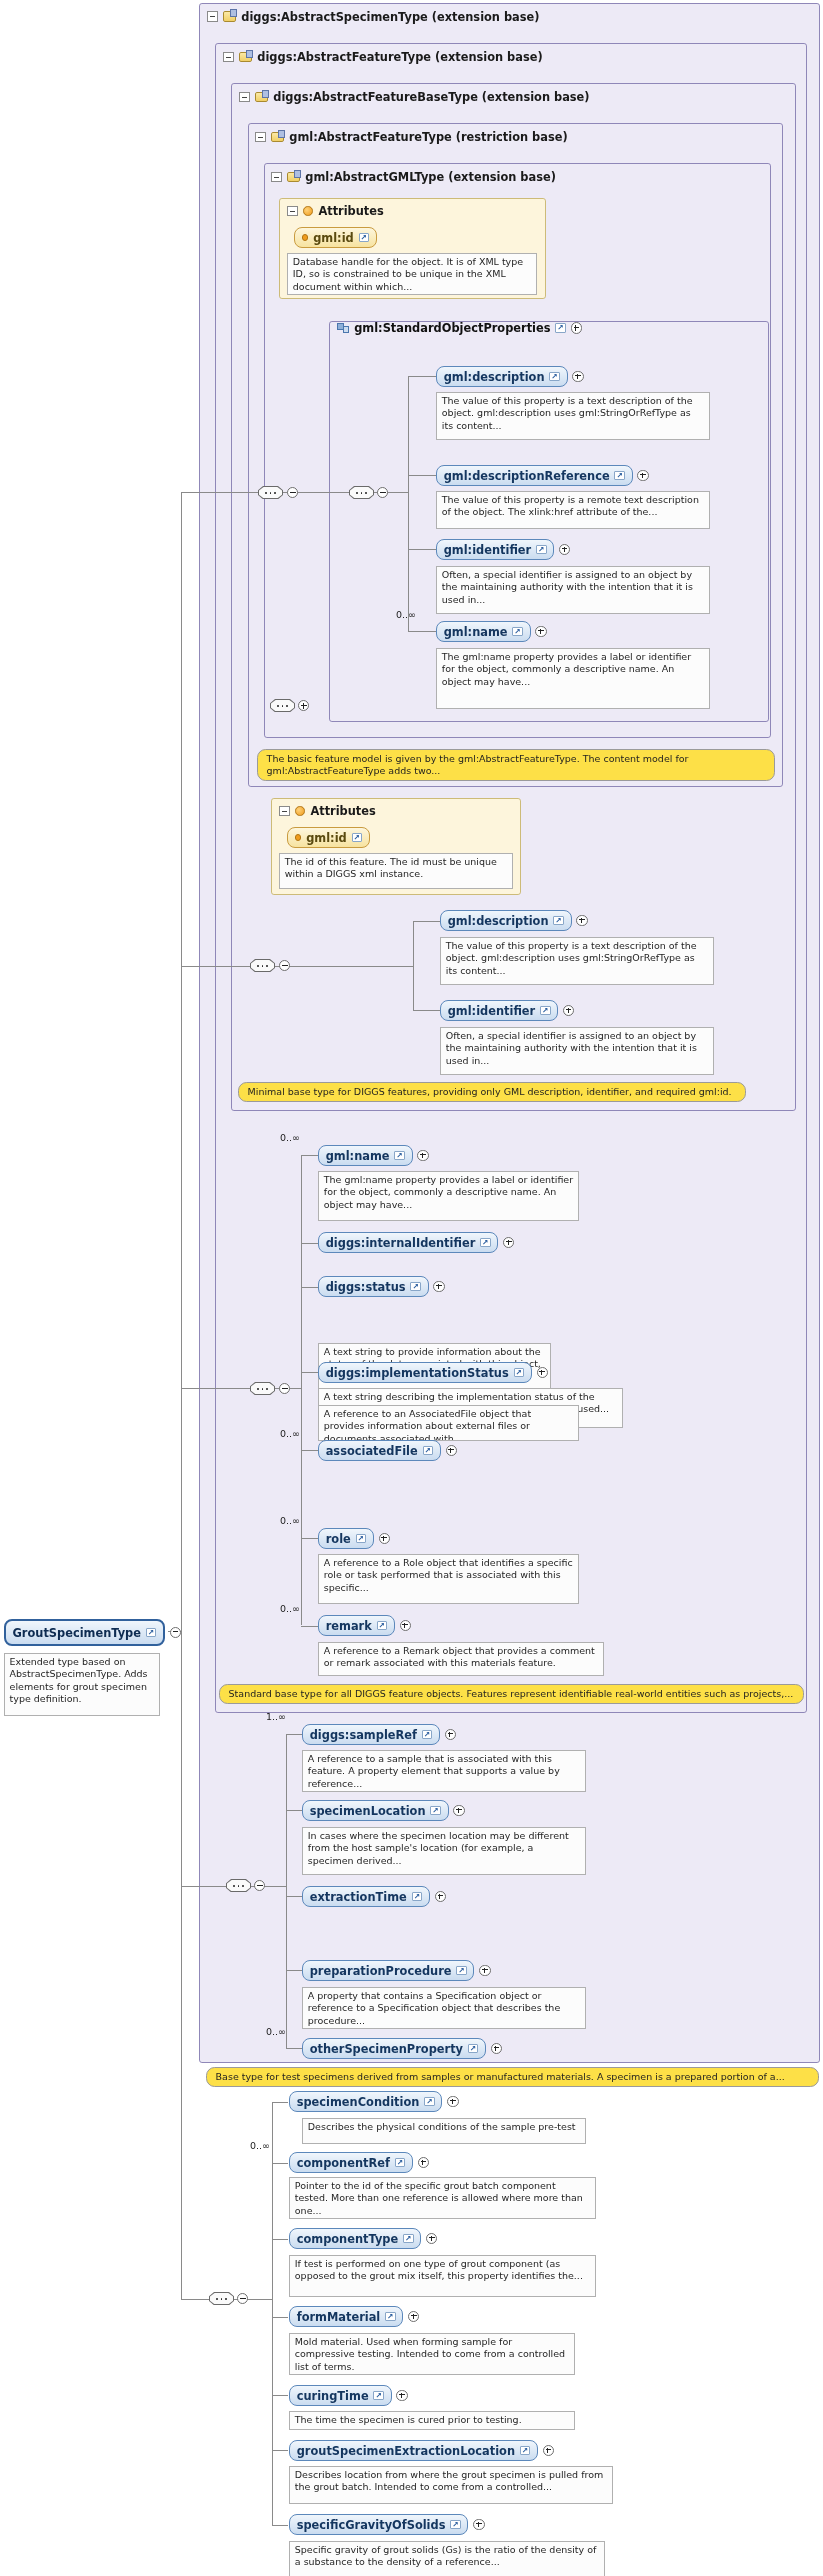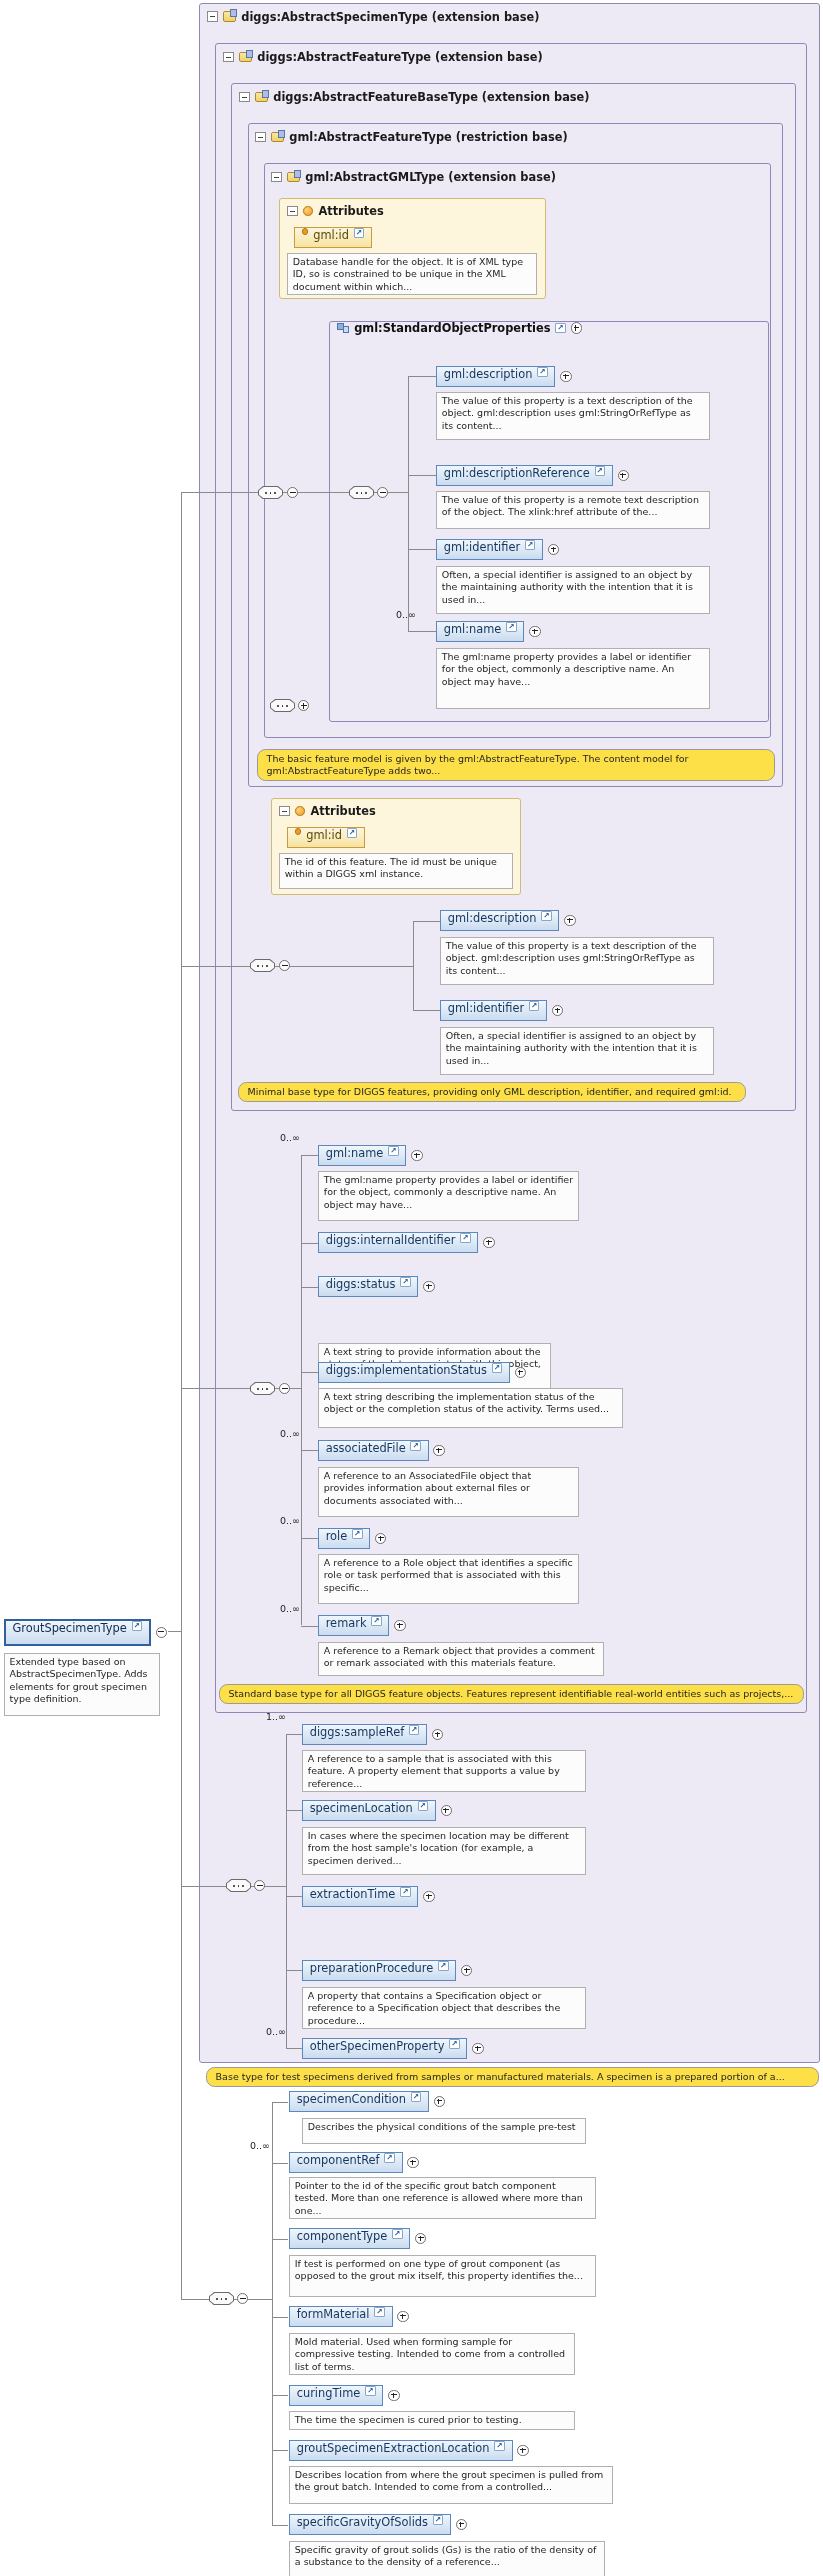--- a/index.html
+++ b/index.html
@@ -9,21 +9,21 @@
 .box{position:absolute;background:#edeaf6;border:1px solid #8f87b8;border-radius:2.9px}
 .boxhdr{position:absolute;display:flex;align-items:center;gap:5.7px;font-size:11.4px;font-weight:bold;color:#1a1a1a;white-space:nowrap}
 .icn-collapse{width:10.5px;height:10.5px;background:#fff;border:1px solid #8a8a8a;position:relative;flex:none}
 .icn-collapse::after{content:"";position:absolute;left:1.9px;right:1.9px;top:3.8px;height:1px;background:#444}
 .icn-type{width:12.4px;height:10.5px;flex:none;background:linear-gradient(#fbe9a6,#f0cf66);border:1px solid #a98a2f;border-radius:1.9px;position:relative}
 .icn-type::before{content:"";position:absolute;right:-2.9px;top:-2.9px;width:5.7px;height:5.7px;background:#aebfe2;border:1px solid #5c74a8}
 .attrs{position:absolute;background:#fdf5dc;border:1px solid #cdbb78;border-radius:2.9px}
 .icn-attrs{width:9.5px;height:9.5px;border-radius:50%;background:radial-gradient(circle at 35% 35%,#ffd27a,#ef9c1d);border:1px solid #b27410;flex:none}
 .icn-attr-dot{width:6.7px;height:6.7px;border-radius:50%;background:#ef9c1d;border:1px solid #b27410;flex:none}
 .el{position:absolute;display:flex;align-items:center;gap:4.8px;white-space:nowrap}
-.chip{display:flex;align-items:flex-start;gap:4.8px;height:21px;padding:0 6.7px;background:linear-gradient(#f0f6fc,#cadcf0);border:1px solid #5c88bb;border-radius:0;font-size:11.4px;font-weight:normal;color:#14365f}
+.chip{display:flex;align-items:center;gap:4.8px;height:21px;padding:0 6.7px;background:linear-gradient(#f0f6fc,#cadcf0);border:1px solid #5c88bb;border-radius:8px;font-size:11.4px;font-weight:bold;color:#14365f}
 .chip.attr-chip{background:linear-gradient(#fdf6dd,#f7e3a0);border-color:#c99b3f;color:#5a4a10}
 .chip.main-chip{border:2.9px double #31619c;height:27px;color:#0e2c52}
 .grptext{font-size:11.4px;font-weight:bold;color:#111}
 .icn-grid{width:12.4px;height:11.4px;flex:none;position:relative}
 .icn-grid::before{content:"";position:absolute;left:0;top:1px;width:4.8px;height:4.8px;background:#8fb0d8;border:1px solid #4a76ad}
 .icn-grid::after{content:"";position:absolute;left:5.7px;top:3.8px;width:4.8px;height:4.8px;background:#cdddf0;border:1px solid #4a76ad}
 .icn-link{width:10.5px;height:9.5px;flex:none;background:#fff;border:1px solid #88a6c8;position:relative;border-radius:1px}
 .icn-link::after{content:"\2197";position:absolute;left:1px;top:-1px;font-size:7.6px;color:#2a5d9e;font-weight:bold;line-height:9.5px}
 .pm{width:11.4px;height:11.4px;border-radius:50%;background:#fff;border:1px solid #6e6e6e;position:relative;flex:none;display:inline-block}
 .pm::before{content:"";position:absolute;left:1.9px;right:1.9px;top:50%;margin-top:-1px;height:1px;background:#222}
@@ -116,21 +116,21 @@
     </div>
   <div class="doc" style="left:279px;top:853px;width:234px;height:36px">The id of this feature. The id must be unique within a DIGGS xml instance.</div>
 
   <div class="doc" style="left:440px;top:937px;width:274px;height:48px">The value of this property is a text description of the object. gml:description uses gml:StringOrRefType as its content...</div>
   <div class="doc" style="left:440px;top:1027px;width:274px;height:48px">Often, a special identifier is assigned to an object by the maintaining authority with the intention that it is used in...</div>
   <div class="foot" style="left:238px;top:1082px;width:508px">Minimal base type for DIGGS features, providing only GML description, identifier, and required gml:id.</div>
 
   <div class="doc" style="left:318px;top:1171px;width:261px;height:50px">The gml:name property provides a label or identifier for the object, commonly a descriptive name. An object may have...</div>
   <div class="doc" style="left:318px;top:1343px;width:233px;height:50px">A text string to provide information about the status of the data associated with this object, for example to be used...</div>
   <div class="doc" style="left:318px;top:1388px;width:305px;height:40px">A text string describing the implementation status of the object or the completion status of the activity. Terms used...</div>
-  <div class="doc" style="left:318px;top:1467px;width:261px;height:50px">A reference to an AssociatedFile object that provides information about external files or documents associated with...</div>
+  <div class="doc" style="left:318px;top:1405px;width:261px;height:36px">A reference to an AssociatedFile object that provides information about external files or documents associated with...</div>
   <div class="doc" style="left:318px;top:1554px;width:261px;height:50px">A reference to a Role object that identifies a specific role or task performed that is associated with this specific...</div>
   <div class="doc" style="left:318px;top:1642px;width:286px;height:34px">A reference to a Remark object that provides a comment or remark associated with this materials feature.</div>
   <div class="foot" style="left:219px;top:1684px;width:585px">Standard base type for all DIGGS feature objects. Features represent identifiable real-world entities such as projects,...</div>
 
   <div class="doc" style="left:302px;top:1750px;width:284px;height:42px">A reference to a sample that is associated with this feature. A property element that supports a value by reference...</div>
   <div class="doc" style="left:302px;top:1827px;width:284px;height:48px">In cases where the specimen location may be different from the host sample's location (for example, a specimen derived...</div>
   <div class="doc" style="left:302px;top:1987px;width:284px;height:42px">A property that contains a Specification object or reference to a Specification object that describes the procedure...</div>
   <div class="foot" style="left:206px;top:2067px;width:613px">Base type for test specimens derived from samples or manufactured materials. A specimen is a prepared portion of a...</div>
 
   <div class="doc" style="left:302px;top:2118px;width:284px;height:26px">Describes the physical conditions of the sample pre-test</div>

